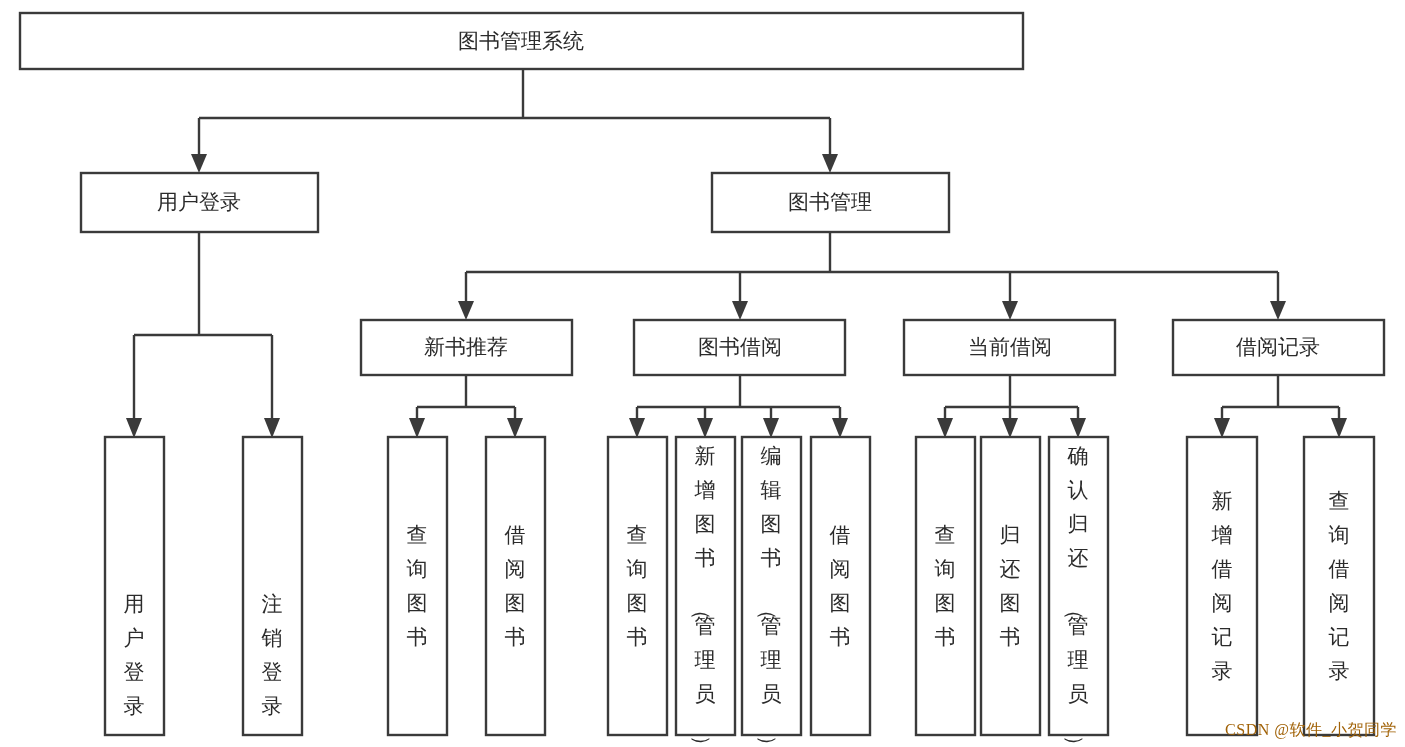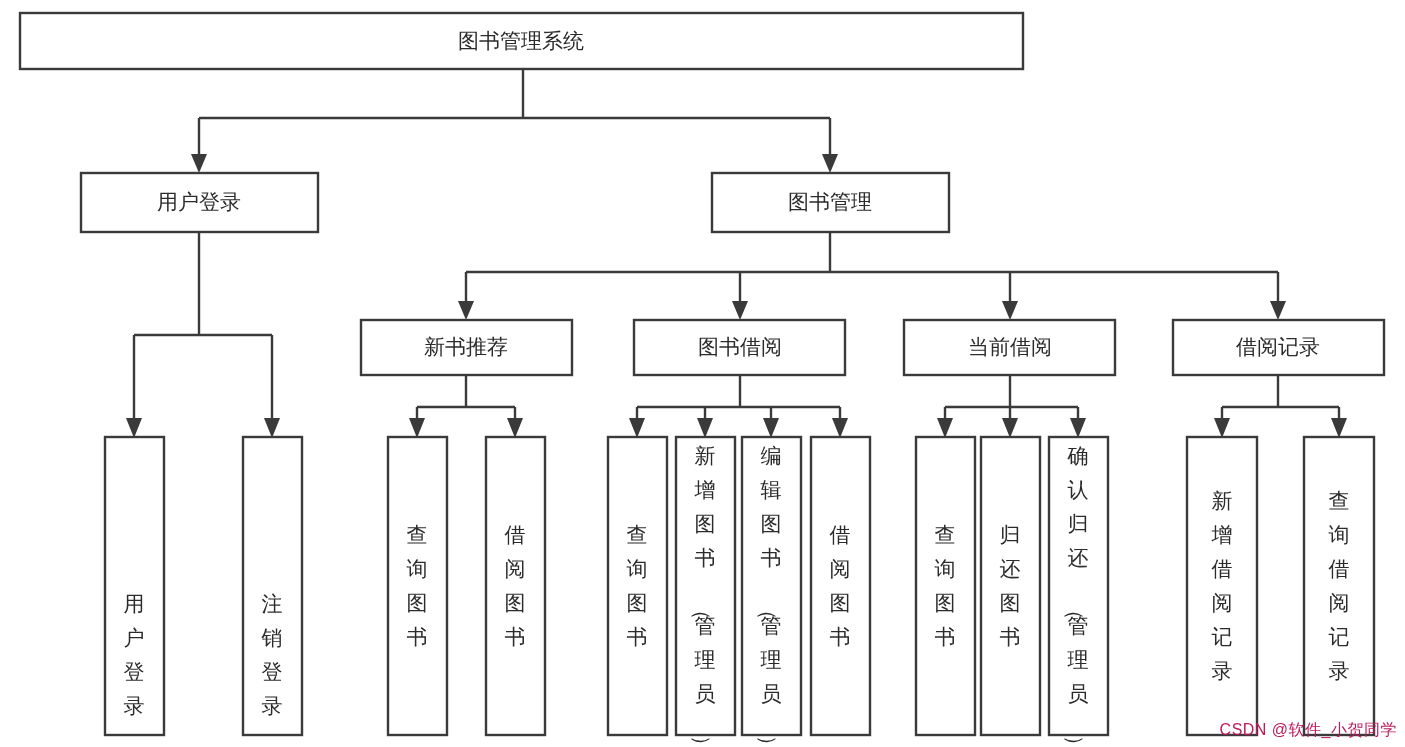--- a/index.html
+++ b/index.html
@@ -52,23 +52,23 @@
   .node-label-v {
     fill: #2b2b2b;
     font-family: "DejaVu Sans", "Liberation Sans", sans-serif;
     font-size: 21px;
     text-anchor: middle;
   }
   .watermark {
     position: absolute;
     right: 8px;
     bottom: 6px;
-    font-family: Liberation Sans, sans-serif;
+    font-family: Liberation Serif, serif;
     font-size: 16px;
-    color: #be185d;
+    color: #a16207;
     letter-spacing: 0.5px;
     white-space: nowrap;
     user-select: none;
   }
 </style>
 </head>
 <body>
 
 <div id="diagram-root">
 

